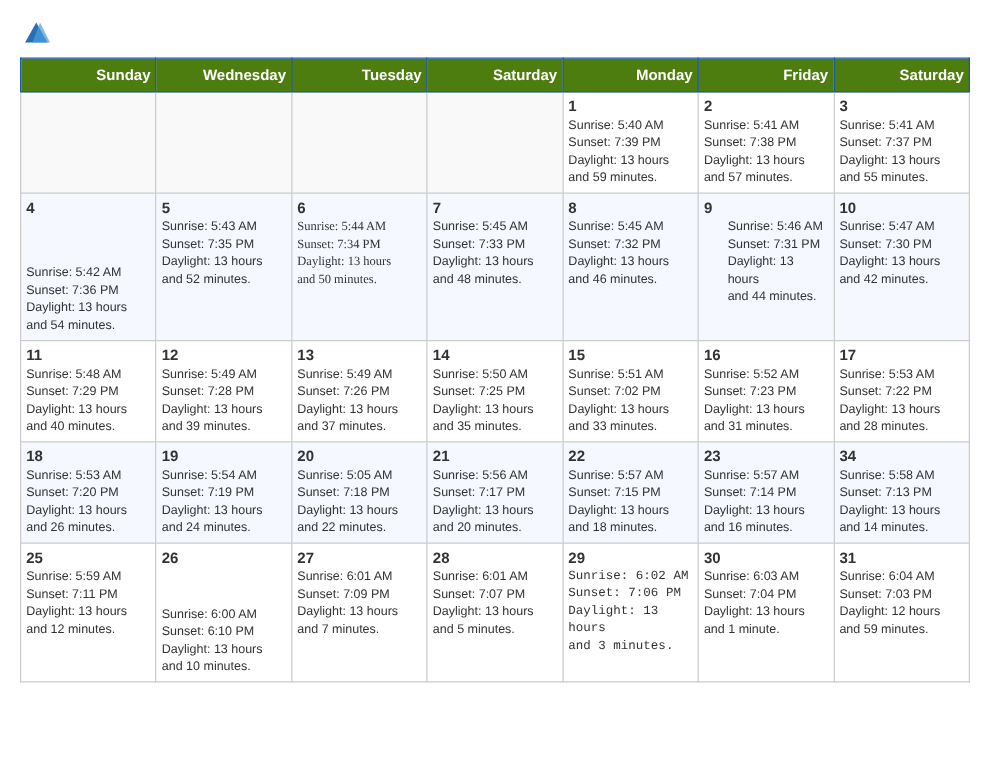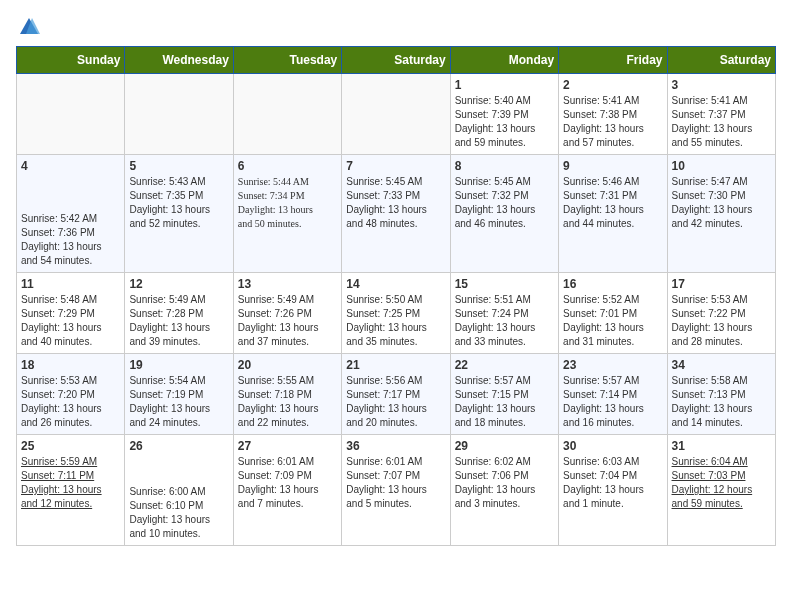--- a/index.html
+++ b/index.html
@@ -181,21 +181,21 @@
         </td>
         <td>
           <span class="day-num">8</span>
           <div class="day-info" style="white-space: pre-line;">Sunrise: 5:45 AM
 Sunset: 7:32 PM
 Daylight: 13 hours
 and 46 minutes.</div>
         </td>
         <td>
           <span class="day-num">9</span>
-          <div class="day-info" style="white-space: pre-line;">Sunrise: 5:46 AM
+          <div class="day-info" style="white-space: pre-line; margin-left: 19px;">Sunrise: 5:46 AM
 Sunset: 7:31 PM
 Daylight: 13 hours
 and 44 minutes.</div>
         </td>
         <td>
           <span class="day-num">10</span>
           <div class="day-info" style="white-space: pre-line;">Sunrise: 5:47 AM
 Sunset: 7:30 PM
 Daylight: 13 hours
 and 42 minutes.</div>
@@ -226,28 +226,28 @@
         <td>
           <span class="day-num">14</span>
           <div class="day-info" style="white-space: pre-line;">Sunrise: 5:50 AM
 Sunset: 7:25 PM
 Daylight: 13 hours
 and 35 minutes.</div>
         </td>
         <td>
           <span class="day-num">15</span>
           <div class="day-info" style="white-space: pre-line;">Sunrise: 5:51 AM
-Sunset: 7:24 PM
+Sunset: 7:02 PM
 Daylight: 13 hours
 and 33 minutes.</div>
         </td>
         <td>
           <span class="day-num">16</span>
           <div class="day-info" style="white-space: pre-line;">Sunrise: 5:52 AM
-Sunset: 7:01 PM
+Sunset: 7:23 PM
 Daylight: 13 hours
 and 31 minutes.</div>
         </td>
         <td>
           <span class="day-num">17</span>
           <div class="day-info" style="white-space: pre-line;">Sunrise: 5:53 AM
 Sunset: 7:22 PM
 Daylight: 13 hours
 and 28 minutes.</div>
         </td>
@@ -262,21 +262,21 @@
         </td>
         <td>
           <span class="day-num">19</span>
           <div class="day-info" style="white-space: pre-line;">Sunrise: 5:54 AM
 Sunset: 7:19 PM
 Daylight: 13 hours
 and 24 minutes.</div>
         </td>
         <td>
           <span class="day-num">20</span>
-          <div class="day-info" style="white-space: pre-line;">Sunrise: 5:55 AM
+          <div class="day-info" style="white-space: pre-line;">Sunrise: 5:05 AM
 Sunset: 7:18 PM
 Daylight: 13 hours
 and 22 minutes.</div>
         </td>
         <td>
           <span class="day-num">21</span>
           <div class="day-info" style="white-space: pre-line;">Sunrise: 5:56 AM
 Sunset: 7:17 PM
 Daylight: 13 hours
 and 20 minutes.</div>
@@ -299,62 +299,62 @@
           <span class="day-num">34</span>
           <div class="day-info" style="white-space: pre-line;">Sunrise: 5:58 AM
 Sunset: 7:13 PM
 Daylight: 13 hours
 and 14 minutes.</div>
         </td>
       </tr>
       <tr>
         <td>
           <span class="day-num">25</span>
-          <div class="day-info" style="white-space: pre-line; text-decoration: underline;">Sunrise: 5:59 AM
+          <div class="day-info" style="white-space: pre-line;">Sunrise: 5:59 AM
 Sunset: 7:11 PM
 Daylight: 13 hours
 and 12 minutes.</div>
         </td>
         <td>
           <span class="day-num">26</span>
           <div class="day-info" style="white-space: pre-line; margin-top: 32px;">Sunrise: 6:00 AM
 Sunset: 6:10 PM
 Daylight: 13 hours
 and 10 minutes.</div>
         </td>
         <td>
           <span class="day-num">27</span>
           <div class="day-info" style="white-space: pre-line;">Sunrise: 6:01 AM
 Sunset: 7:09 PM
 Daylight: 13 hours
 and 7 minutes.</div>
         </td>
         <td>
-          <span class="day-num">36</span>
+          <span class="day-num">28</span>
           <div class="day-info" style="white-space: pre-line;">Sunrise: 6:01 AM
 Sunset: 7:07 PM
 Daylight: 13 hours
 and 5 minutes.</div>
         </td>
         <td>
           <span class="day-num">29</span>
-          <div class="day-info" style="white-space: pre-line;">Sunrise: 6:02 AM
+          <div class="day-info" style="white-space: pre-line; font-family: Liberation Mono, monospace;">Sunrise: 6:02 AM
 Sunset: 7:06 PM
 Daylight: 13 hours
 and 3 minutes.</div>
         </td>
         <td>
           <span class="day-num">30</span>
           <div class="day-info" style="white-space: pre-line;">Sunrise: 6:03 AM
 Sunset: 7:04 PM
 Daylight: 13 hours
 and 1 minute.</div>
         </td>
         <td>
           <span class="day-num">31</span>
-          <div class="day-info" style="white-space: pre-line; text-decoration: underline;">Sunrise: 6:04 AM
+          <div class="day-info" style="white-space: pre-line;">Sunrise: 6:04 AM
 Sunset: 7:03 PM
 Daylight: 12 hours
 and 59 minutes.</div>
         </td>
       </tr>
     </tbody>
 </table>
 
 </body></html>

